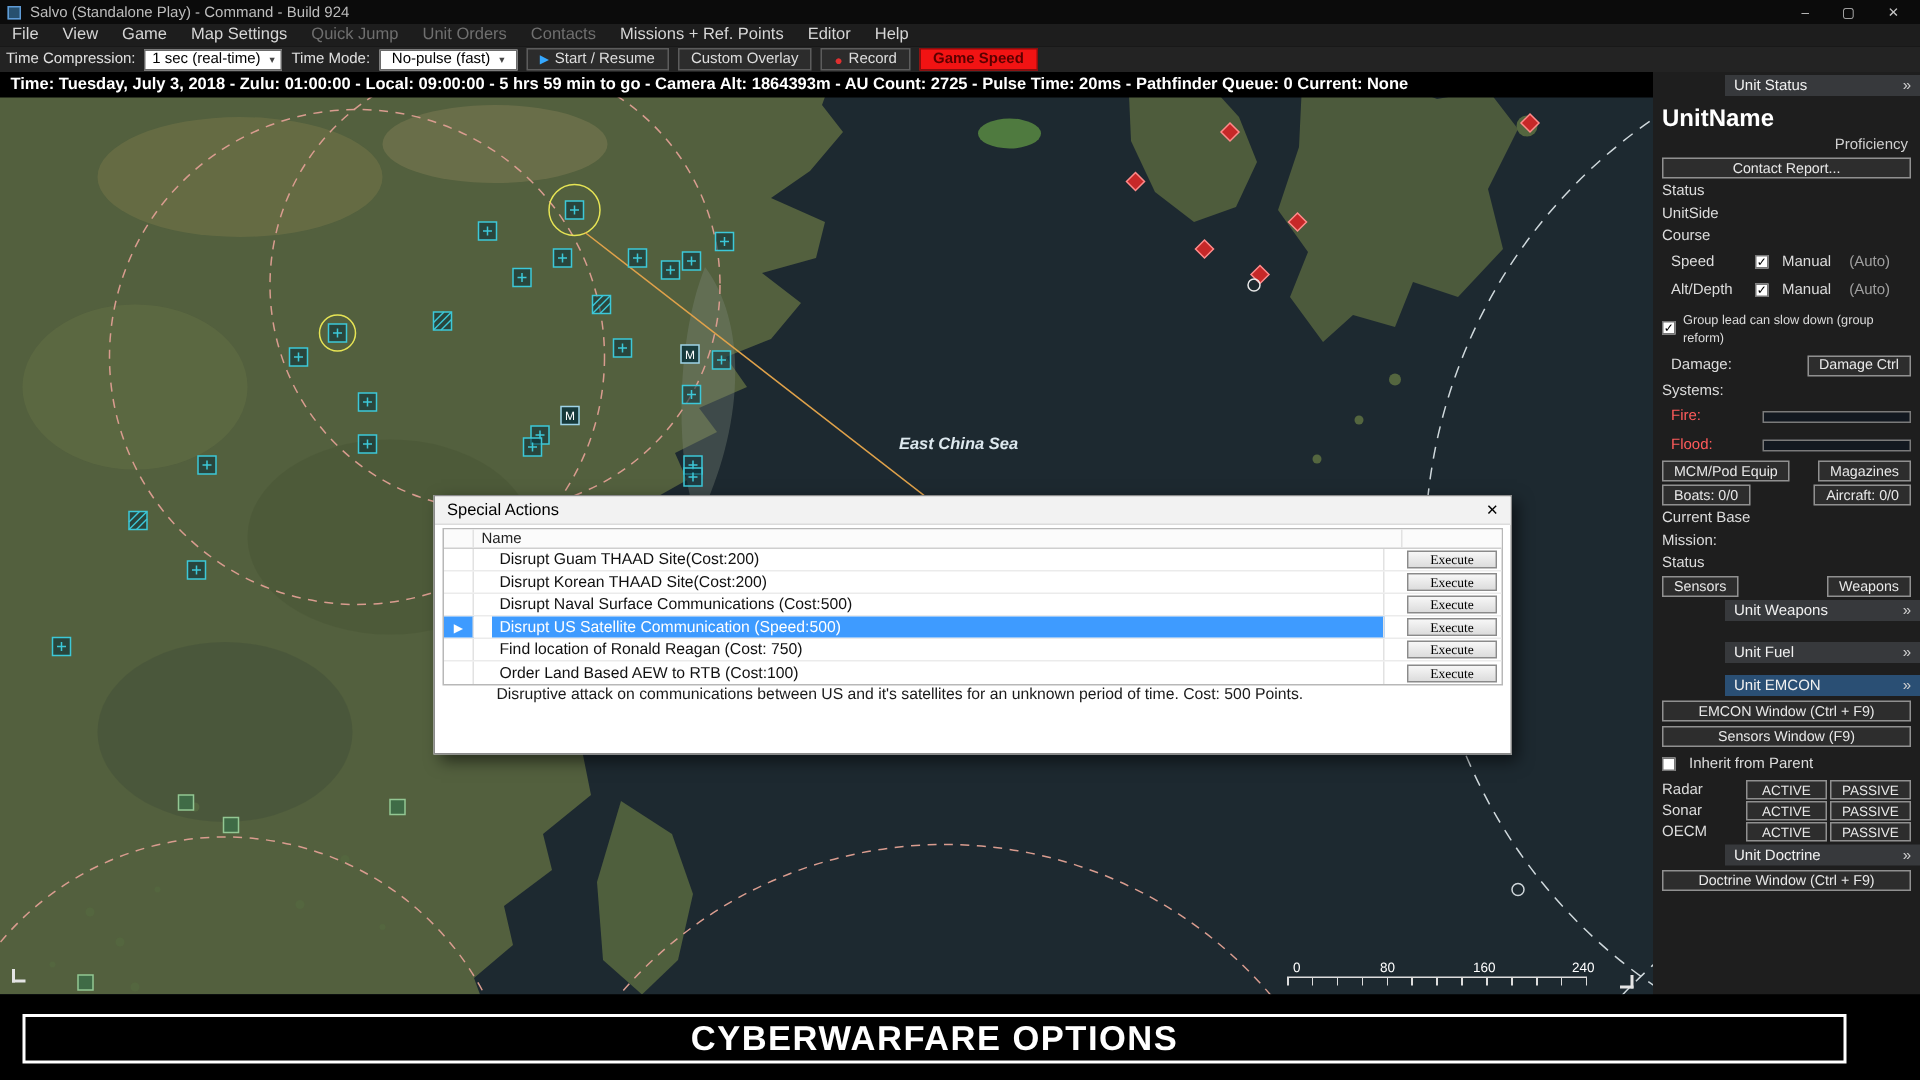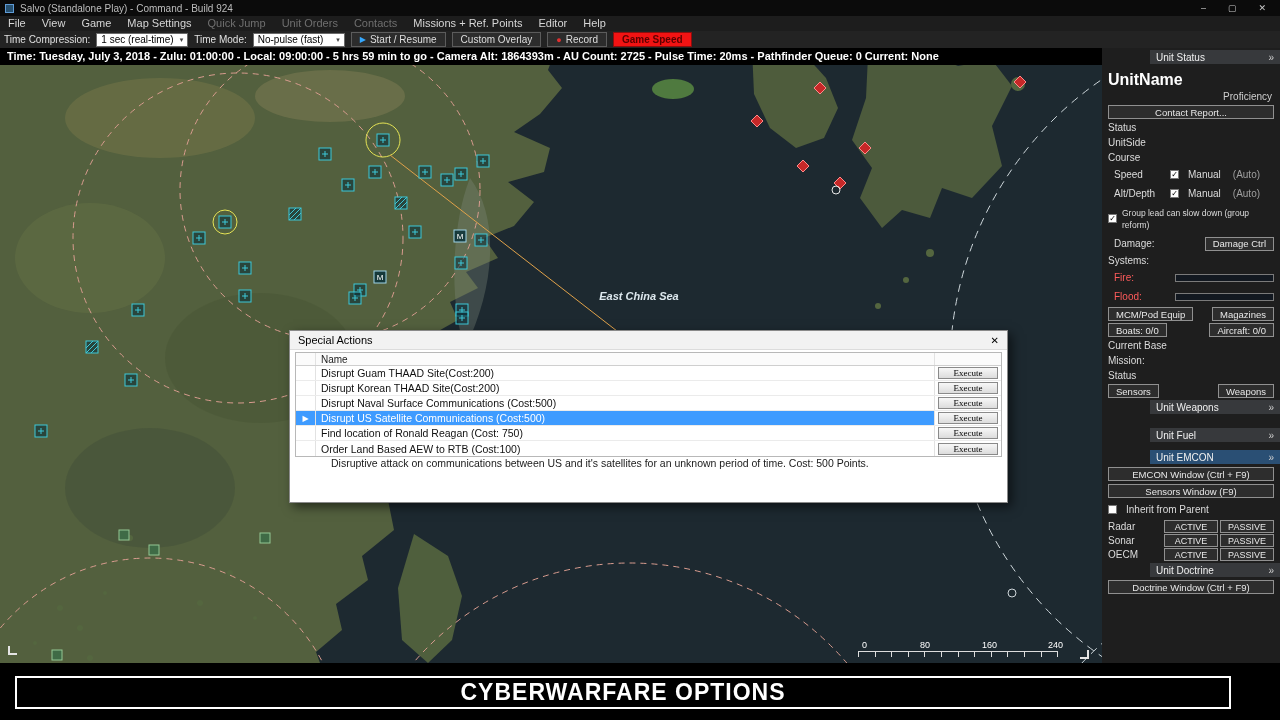--- a/index.html
+++ b/index.html
@@ -18,21 +18,21 @@
   .menubar { position: absolute; top: 16px; left: 0; width: 1280px; height: 15px;
     background: #1d1d1d; display: flex; align-items: center; }
   .mi { color: #d6d6d6; font-size: 11px; padding: 0 8px; line-height: 15px; }
   .mi.disabled { color: #6f6f6f; }
 
   
   .toolbar { position: absolute; top: 31px; left: 0; width: 1280px; height: 17px;
     background: #232323; display: flex; align-items: center; gap: 6px; padding-left: 4px; }
   .tb-label { color: #e0e0e0; font-size: 10px; }
   .tb-select { background: #fff; border: 1px solid #6a6a6a; color: #000; font-size: 10px;
-    height: 14px; display: inline-flex; align-items: center; padding: 0 4px; min-width: 92px; justify-content: space-between; }
+    height: 14px; display: inline-flex; align-items: center; padding: 0 4px; min-width: 92px; justify-content: center; }
   .tb-select .dd { font-size: 7px; color: #444; margin-left: 6px; }
   .tb-btn { background: #2c2c2c; border: 1px solid #5c5c5c; color: #dedede; font-size: 10px;
     height: 15px; display: inline-flex; align-items: center; gap: 4px; padding: 0 8px; }
   .tb-btn .play { color: #35a8ff; font-size: 8px; }
   .tb-btn .rec { color: #e03030; font-size: 9px; }
   .tb-btn.gamespeed { background: #f21313; border: 1px solid #8d0d0d; color: #5c0000; font-weight: bold; }
 
   
   .map { position: absolute; top: 48px; left: 0; width: 1102px; height: 615px;
     background: #1d2930; overflow: hidden; }
@@ -53,21 +53,21 @@
   
   .dialog { position: absolute; left: 289px; top: 330px; width: 719px; height: 173px;
     background: #fff; border: 1px solid #8a8a8a; box-shadow: 4px 4px 10px rgba(0,0,0,.55); z-index: 20; }
   .dlg-titlebar { height: 19px; background: #f2f2f2; border-bottom: 1px solid #dcdcdc;
     display: flex; align-items: center; justify-content: space-between; padding: 0 8px; }
   .dlg-titlebar .t { font-size: 11px; color: #000; }
   .dlg-close { font-size: 10px; color: #000; cursor: default; }
   .grid { border: 1px solid #b8b8b8; margin: 2px 5px 0 5px; background: #fff; }
   .grid-head, .grid-row { display: flex; align-items: stretch; }
   .grid-head { height: 13px; background: #fbfbfb; border-bottom: 1px solid #cfcfcf; font-size: 10px; color: #222; }
-  .grid-row { height: 15px; border-bottom: 1px solid #ebebeb; font-size: 10.5px; color: #111; }
+  .grid-row { height: 15px; border-bottom: 1px solid #ebebeb; font-size: 10.5px; color: #111; gap: 12px; }
   .grid-row:last-of-type { border-bottom: none; }
   .cell { display: flex; align-items: center; }
   .cell.gut { width: 20px; border-right: 1px solid #e2e2e2; justify-content: center; }
   .cell.name { flex: 1; border-right: 1px solid #e2e2e2; padding: 0 5px; white-space: nowrap; overflow: hidden; }
   .cell.act { width: 66px; justify-content: center; }
   .grid-row.selected .cell.gut, .grid-row.selected .cell.name { background: #3e9bff; color: #fff; }
   .rowarrow { font-size: 8px; color: #fff; }
   .exec { width: 60px; height: 12px; font-size: 9px; line-height: 10px; color: #000;
     background: linear-gradient(#f7f7f7, #dcdcdc); border: 1px solid #8a8a8a; font-family: Liberation Serif, serif; }
   .dlg-desc { margin: 0 9px; font-size: 10.5px; color: #1a1a1a; padding-left: 32px; }
@@ -526,21 +526,21 @@
         <div class="cell gut"></div>
         <div class="cell name">Disrupt Naval Surface Communications (Cost:500)</div>
         <div class="cell act">
             <button class="exec">Execute</button>
           </div>
       </div>
       <div class="grid-row selected">
         <div class="cell gut">
             <span class="rowarrow">▶</span>
           </div>
-        <div class="cell name">Disrupt US Satellite Communications (Cost:500)</div>
+        <div class="cell name">Disrupt US Satellite Communication (Speed:500)</div>
         <div class="cell act">
             <button class="exec">Execute</button>
           </div>
       </div>
       <div class="grid-row">
         <div class="cell gut"></div>
         <div class="cell name">Find location of Ronald Reagan (Cost: 750)</div>
         <div class="cell act">
             <button class="exec">Execute</button>
           </div>

